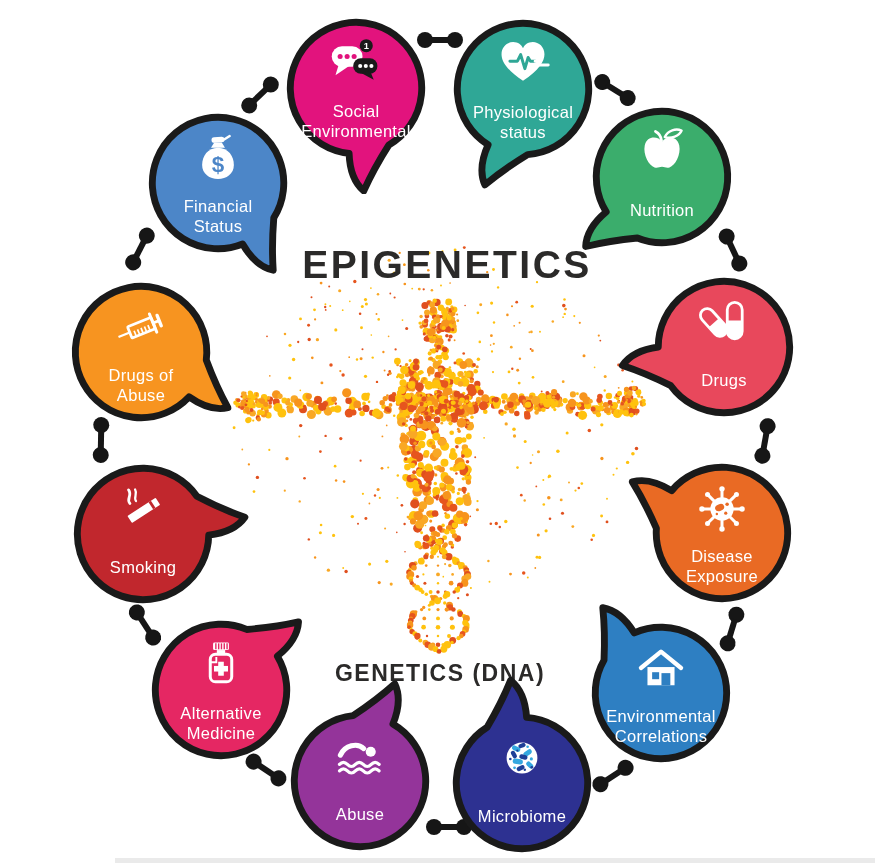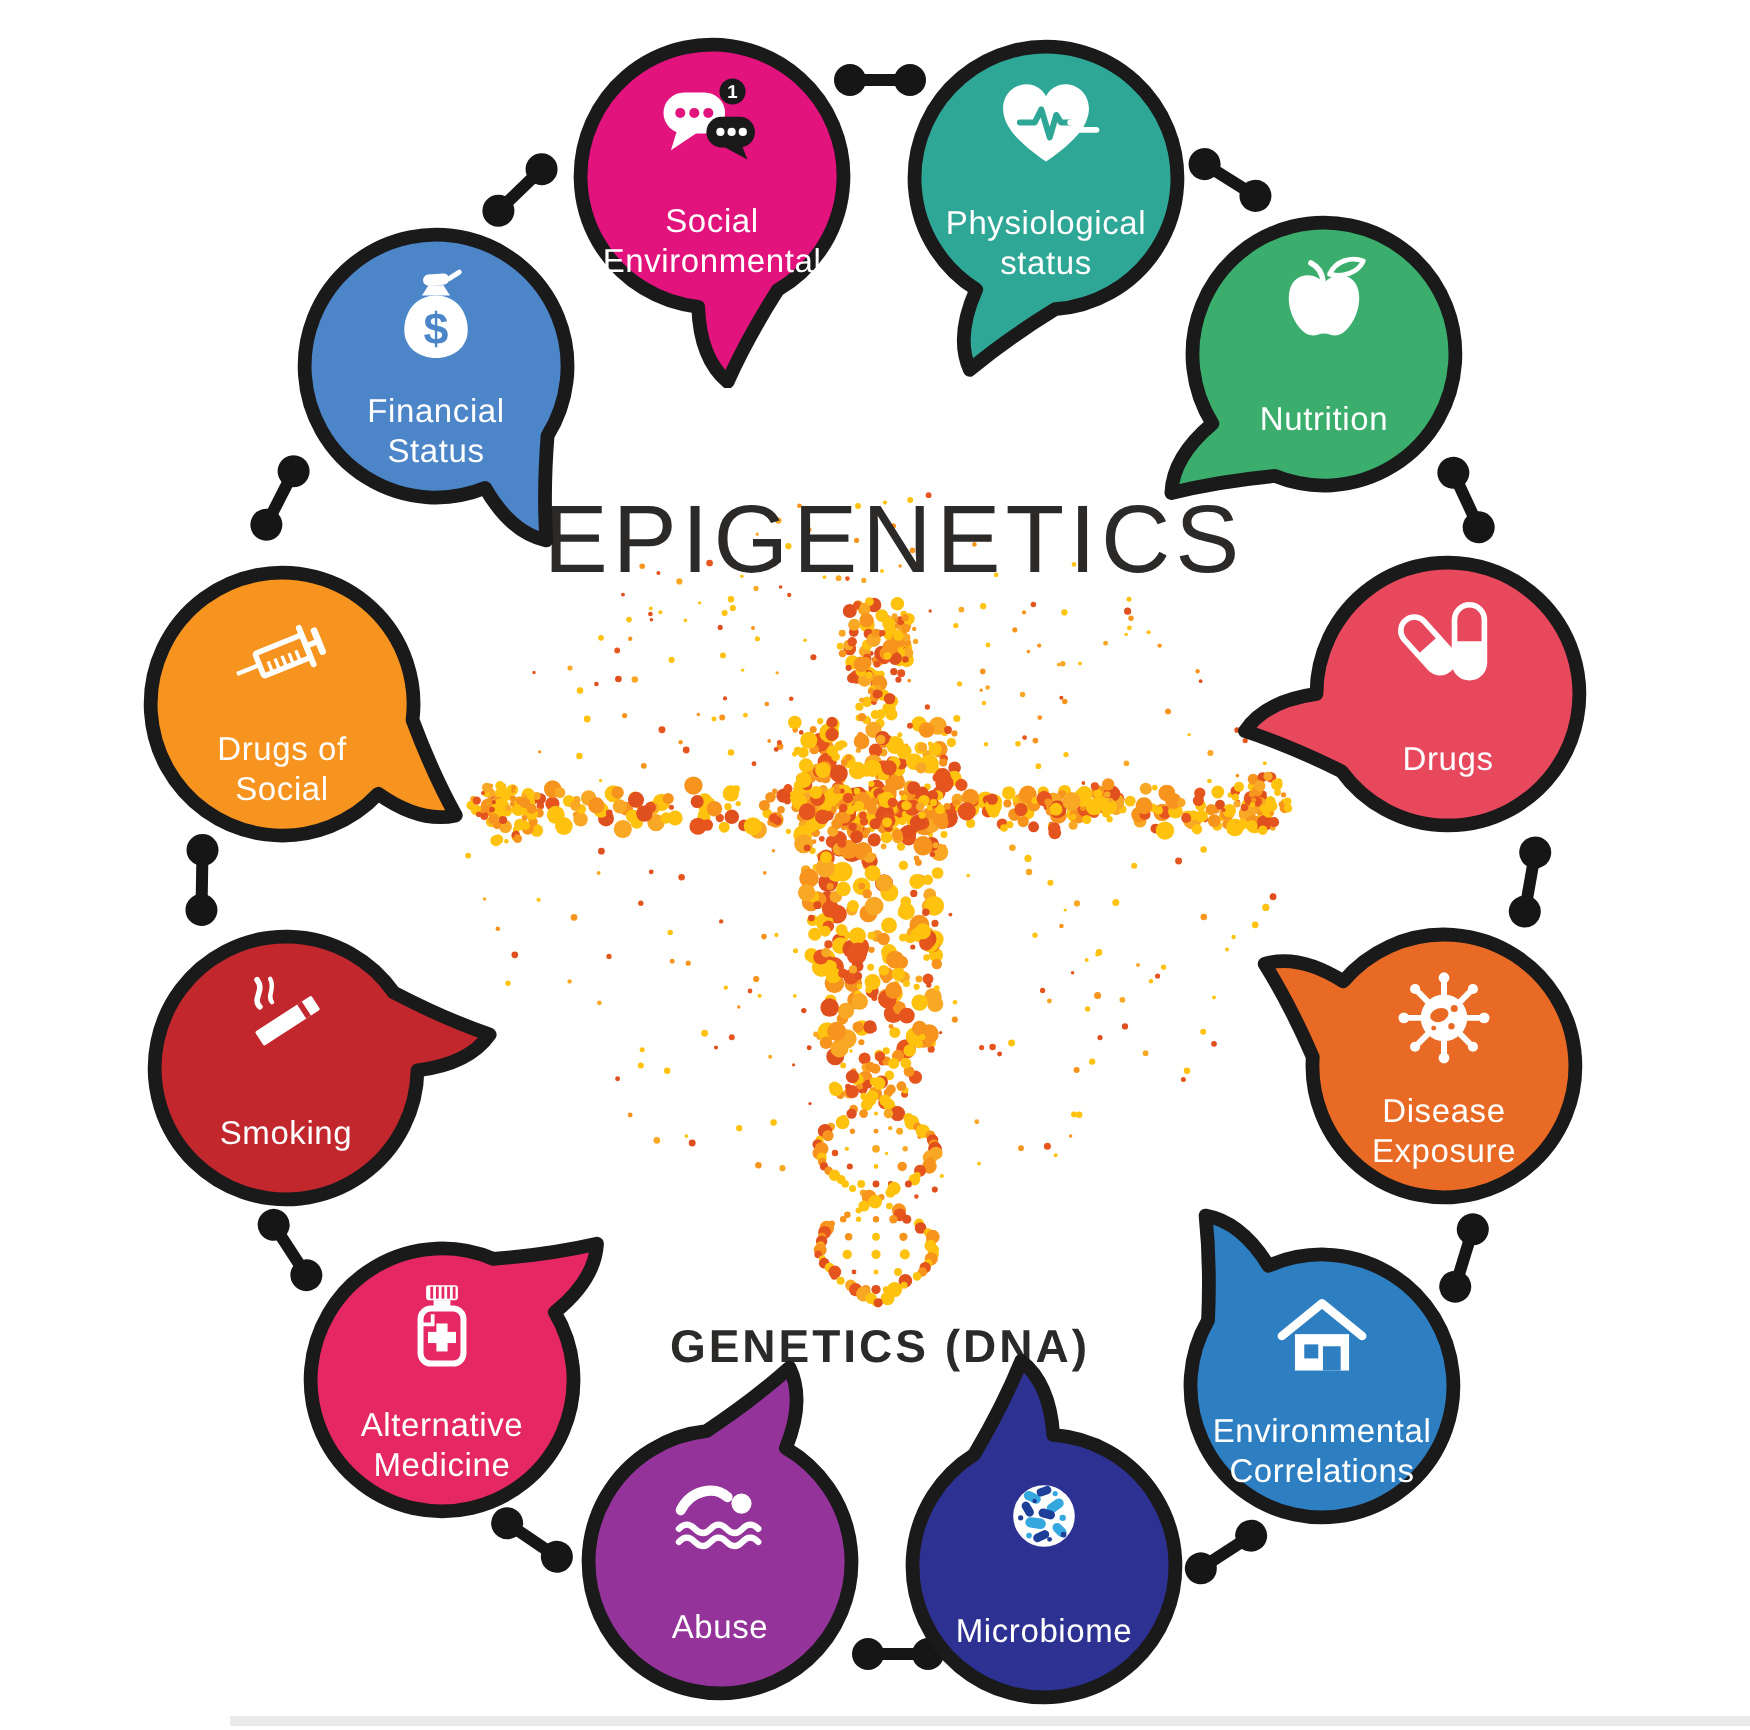--- a/index.html
+++ b/index.html
@@ -3,21 +3,21 @@
 <meta charset="utf-8">
 <style>
   html,body{margin:0;padding:0;}
   body{
     width:875px;height:865px;position:relative;overflow:hidden;
     background:#ffffff;font-family:"Liberation Sans", sans-serif;
   }
   #figure-dots{position:absolute;left:0;top:0;}
   .page-title{
     position:absolute;left:447px;top:243px;transform:translateX(-50%);
-    font-size:48px;font-weight:400;letter-spacing:2.5px;color:#2b2a29;white-space:nowrap;
+    font-size:39px;font-weight:700;letter-spacing:2.5px;color:#2b2a29;white-space:nowrap;
   }
   .page-subtitle{
     position:absolute;left:440px;top:660px;transform:translateX(-50%);
     font-size:23px;font-weight:700;letter-spacing:1.5px;color:#2b2a29;white-space:nowrap;
   }
   .bubble{position:absolute;width:212px;height:212px;}
   .bubble svg.bg{position:absolute;left:0;top:0;width:212px;height:212px;}
   .bubble .icon{position:absolute;left:78px;top:53px;width:56px;height:56px;}
   .bubble .label{
     position:absolute;left:40px;right:40px;top:116px;height:46px;
@@ -1760,21 +1760,21 @@
         <line x1="30" y1="31" x2="30" y2="37" stroke-width="1.8"></line>
         <line x1="34" y1="31" x2="34" y2="37" stroke-width="1.8"></line>
         <line x1="38" y1="31" x2="38" y2="37" stroke-width="1.8"></line>
         <line x1="44" y1="20.5" x2="44" y2="41.5" stroke-width="3.2" stroke-linecap="round"></line>
         <line x1="44" y1="31" x2="51" y2="31" stroke-width="3"></line>
         <line x1="51" y1="25" x2="51" y2="37" stroke-width="3.6" stroke-linecap="round"></line>
       </g>
     </svg>
   </div>
   <div class="label">Drugs of
-Social</div>
+Abuse</div>
 </div>
 
 <div class="bubble" style="left:112px;top:77px">
   <svg class="bg" viewBox="0 0 200 200">
     <path d="M119.2 159 A62 62 0 1 0 80.8 159 Q76.5 183 87 196.5 Q100.5 178 119.2 159 Z" transform="rotate(-40 100 100)" stroke="#1a1a1a" stroke-width="6.5" stroke-linejoin="round" fill="#4C86C8"></path>
   </svg>
   <div class="icon">
     <svg viewBox="0 0 60 60" width="56" height="56">
       <rect x="23" y="7.5" width="14" height="6" rx="3" fill="#fff" transform="rotate(-4 30 10)"></rect>
       <path d="M37,10 L42.5,6.5" stroke="#fff" stroke-width="2.6" stroke-linecap="round"></path>

